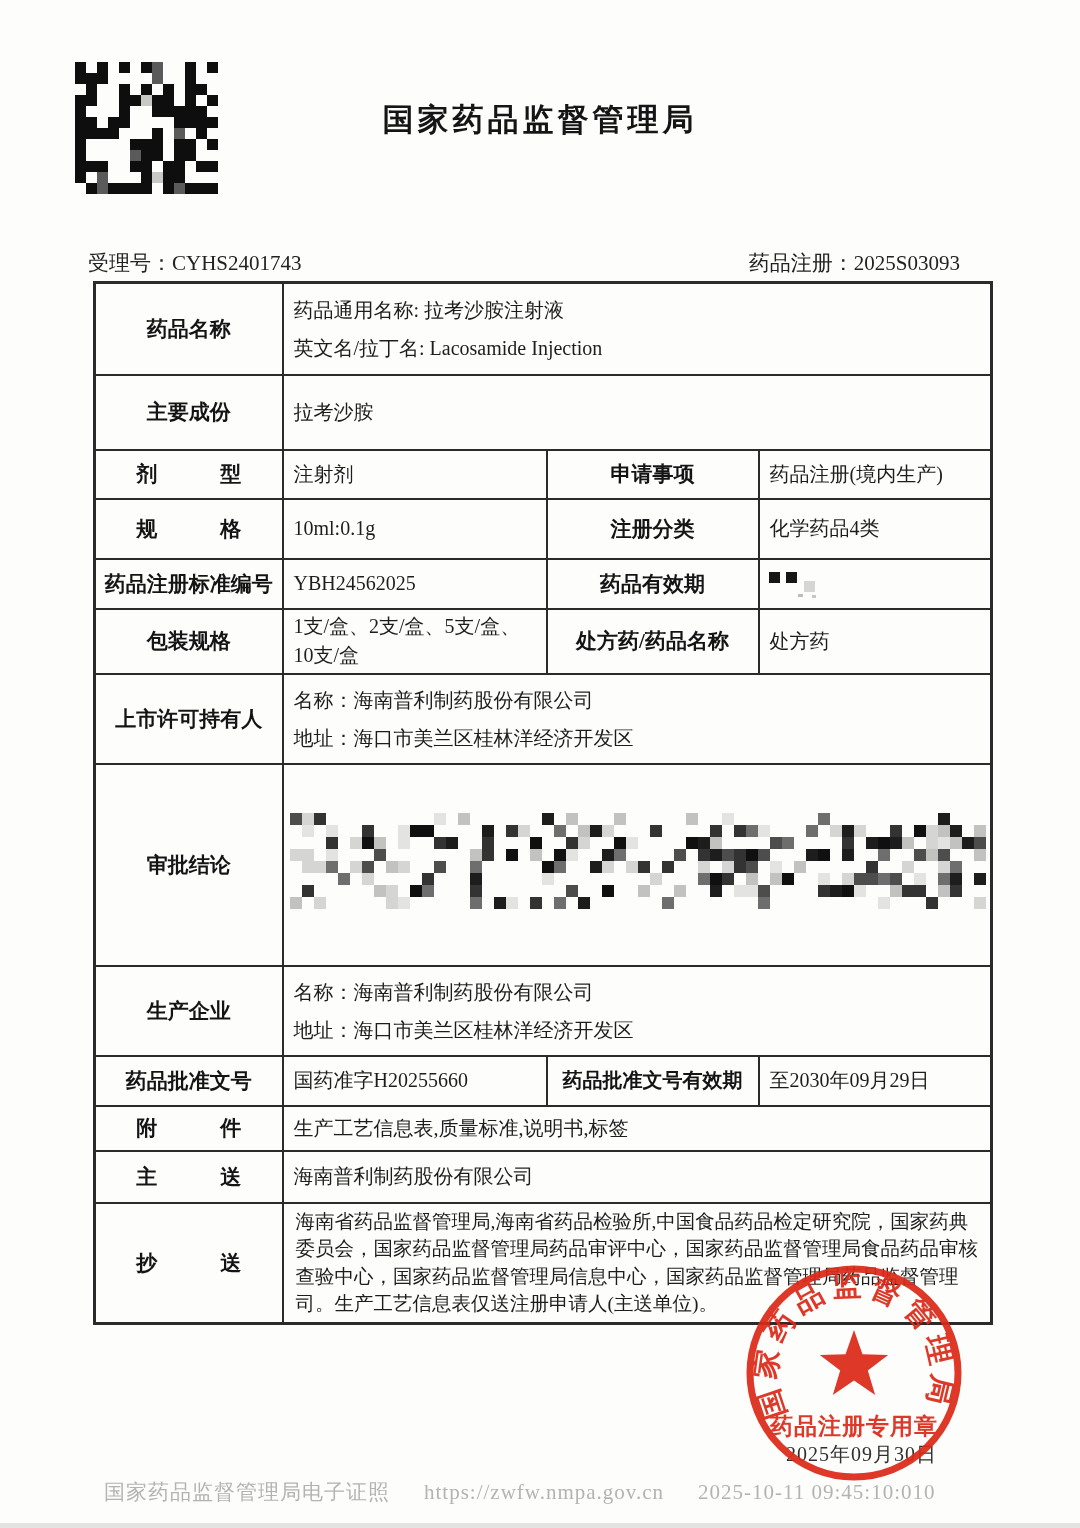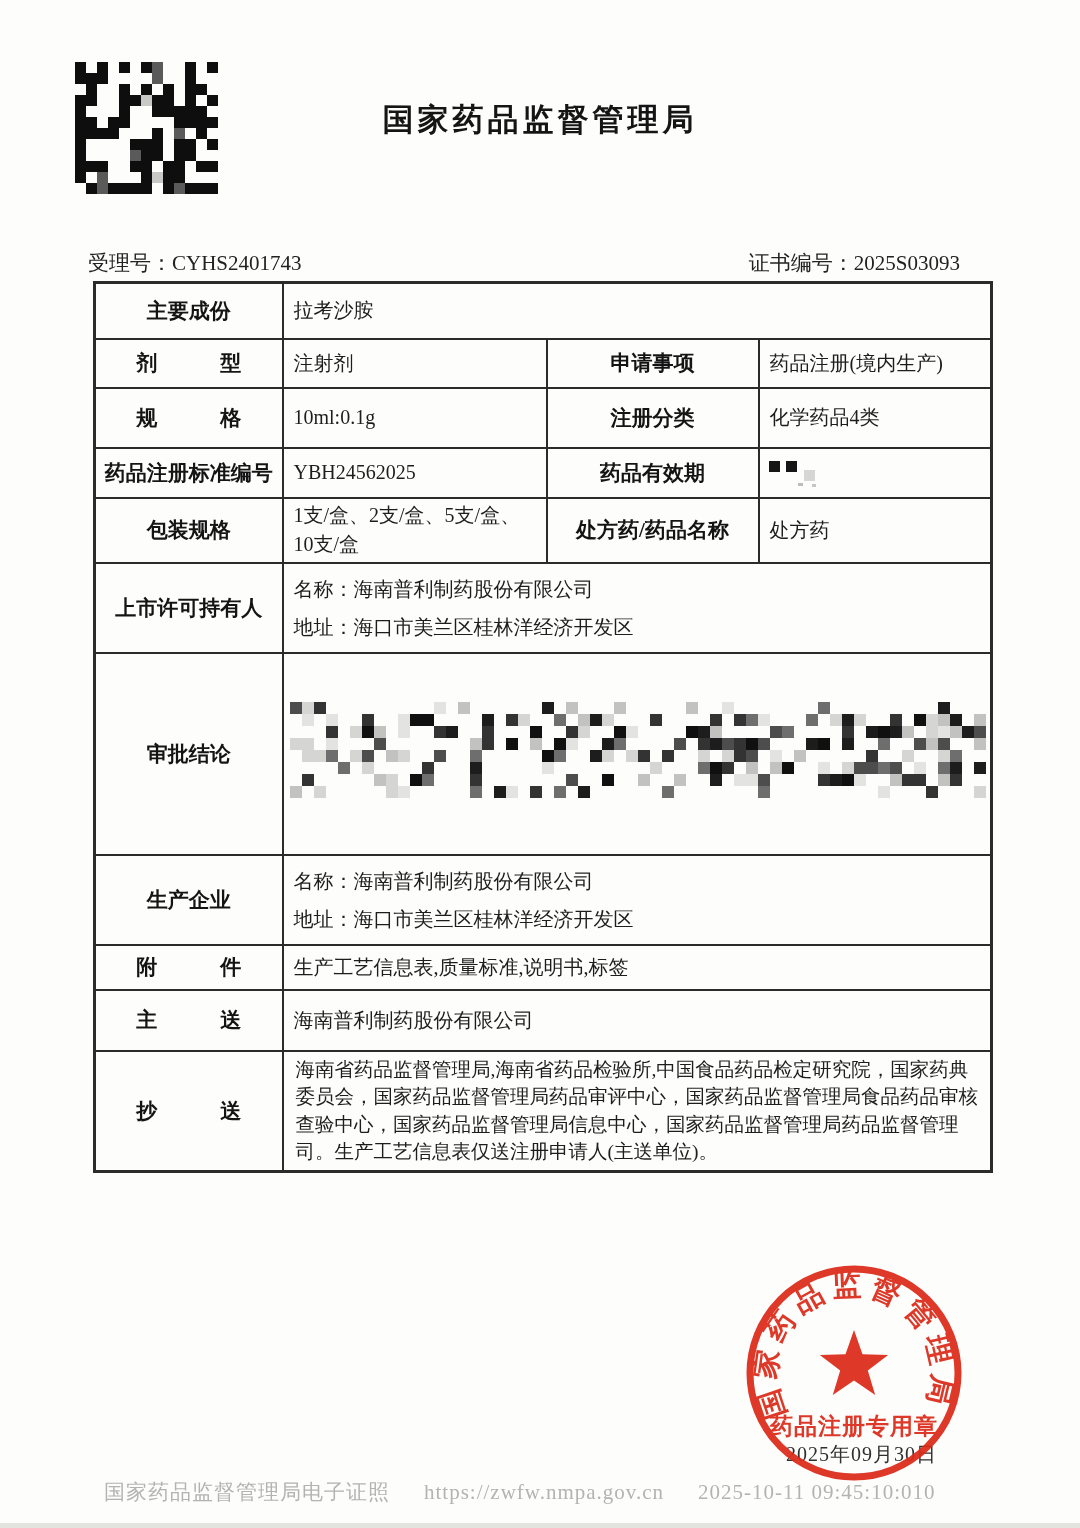--- a/index.html
+++ b/index.html
@@ -220,35 +220,42 @@
       <div style="background: rgb(14, 14, 14);"></div>
     </div>
 
   <div class="title1">国家药品监督管理局</div>
 
   <div class="meta">
     <div>
       <span>受理号：</span><span>CYHS2401743</span>
     </div>
     <div>
-      <span>证书编号：</span><span>2025S03093</span>
+      <span>药品注册：</span><span>2025S03093</span>
     </div>
   </div>
 
   <table class="cert">
     <colgroup>
         <col style="width:188px">
         <col style="width:264px">
         <col style="width:212px">
         <col style="width:233px">
       </colgroup>
 
     <tbody>
-
-    <tr style="height:56px">
+        <tr style="height:92px">
+      <td class="lbl">药品名称</td>
+      <td class="val" colspan="3">
+        <div class="line">药品通用名称: 拉考沙胺注射液</div>
+        <div class="line">英文名/拉丁名: Lacosamide Injection</div>
+      </td>
+    </tr>
+
+    <tr style="height:75px">
       <td class="lbl">主要成份</td>
       <td class="val" colspan="3">拉考沙胺</td>
     </tr>
 
     <tr style="height:49px">
       <td class="lbl">剂　　　型</td>
       <td class="val">注射剂</td>
       <td class="lbl">申请事项</td>
       <td class="val">药品注册(境内生产)</td>
     </tr>
@@ -761,27 +768,33 @@
     </tr>
 
     <tr style="height:90px">
       <td class="lbl">生产企业</td>
       <td class="val" colspan="3">
         <div class="line">名称：海南普利制药股份有限公司</div>
         <div class="line">地址：海口市美兰区桂林洋经济开发区</div>
       </td>
     </tr>
 
+    <tr style="height:50px">
+      <td class="lbl">药品批准文号</td>
+      <td class="val">国药准字H20255660</td>
+      <td class="lbl" style="font-size:20px;">药品批准文号有效期</td>
+      <td class="val">至2030年09月29日</td>
+    </tr>
 
     <tr style="height:45px">
       <td class="lbl">附　　　件</td>
       <td class="val" colspan="3">生产工艺信息表,质量标准,说明书,标签</td>
     </tr>
 
-    <tr style="height:61px">
+    <tr style="height:52px">
       <td class="lbl">主　　　送</td>
       <td class="val" colspan="3">海南普利制药股份有限公司</td>
     </tr>
 
     <tr style="height:99px">
       <td class="lbl">抄　　　送</td>
       <td class="val" colspan="3">
         <div class="cc-text">海南省药品监督管理局,海南省药品检验所,中国食品药品检定研究院，国家药典委员会，国家药品监督管理局药品审评中心，国家药品监督管理局食品药品审核查验中心，国家药品监督管理局信息中心，国家药品监督管理局药品监督管理司。生产工艺信息表仅送注册申请人(主送单位)。</div>
       </td>
     </tr>

